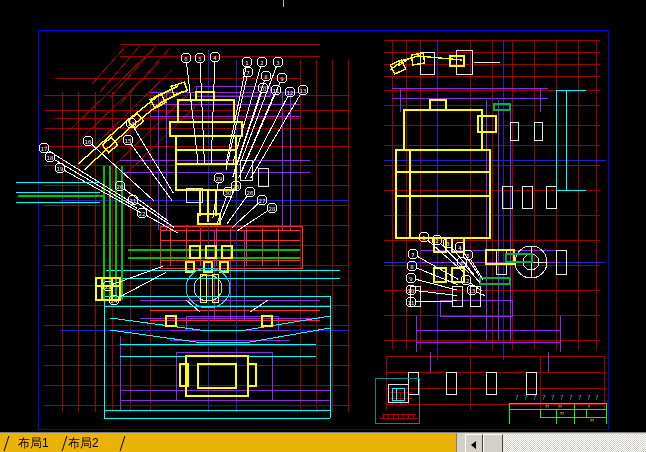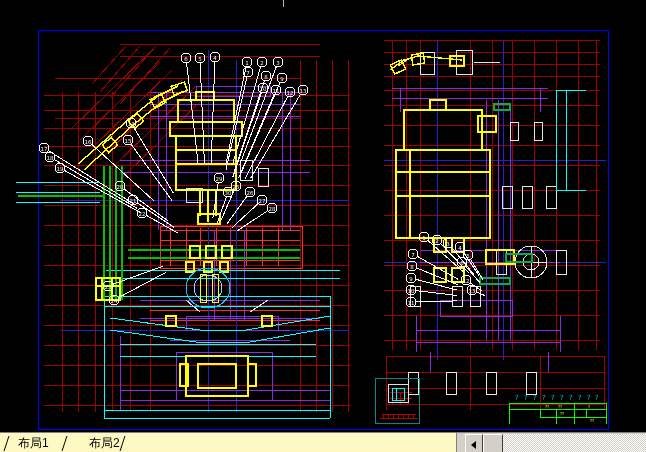--- a/index.html
+++ b/index.html
@@ -14,21 +14,21 @@
   #canvas svg{position:absolute;left:0;top:0;}
 
   
   .cursor-tick{position:absolute;background:#d8d8d8;}
 
   
   #tabbar{position:absolute;left:0;top:432px;width:646px;height:20px;
           background:#d4d0c8;border-top:1px solid #808080;
           display:flex;align-items:stretch;}
   #tabstrip{position:relative;flex:0 0 456px;height:20px;overflow:hidden;
-            background:#fef9c3;}
+            background:#eab308;}
   .tab{position:absolute;top:2px;height:17px;line-height:17px;
        font-size:12px;color:#000;white-space:nowrap;
        padding:0 6px 0 6px;}
 
   
   .slash{position:absolute;top:3px;width:1px;height:15px;background:#000;
          transform:skewX(-18deg);}
 
   #scrollzone{flex:1 1 auto;display:flex;align-items:stretch;height:20px;
               border-left:1px solid #808080;background:#d4d0c8;}
@@ -534,21 +534,21 @@
         </g>
 
     </svg>
   </div>
 
   <div id="tabbar">
     <div id="tabstrip">
       <div class="slash" style="left:6px;"></div>
       <div class="tab" style="left:12px;">布局1</div>
       <div class="slash" style="left:64px;"></div>
-      <div class="tab" style="left:83px;">布局2</div>
+      <div class="tab" style="left:62px;">布局2</div>
       <div class="slash" style="left:122px;"></div>
     </div>
 
     <div id="scrollzone">
       <div class="sb-spacer"></div>
       <div class="sb-btn">
         <div class="arr"></div>
       </div>
       <div class="sb-trough">
         <div class="sb-thumb"></div>

